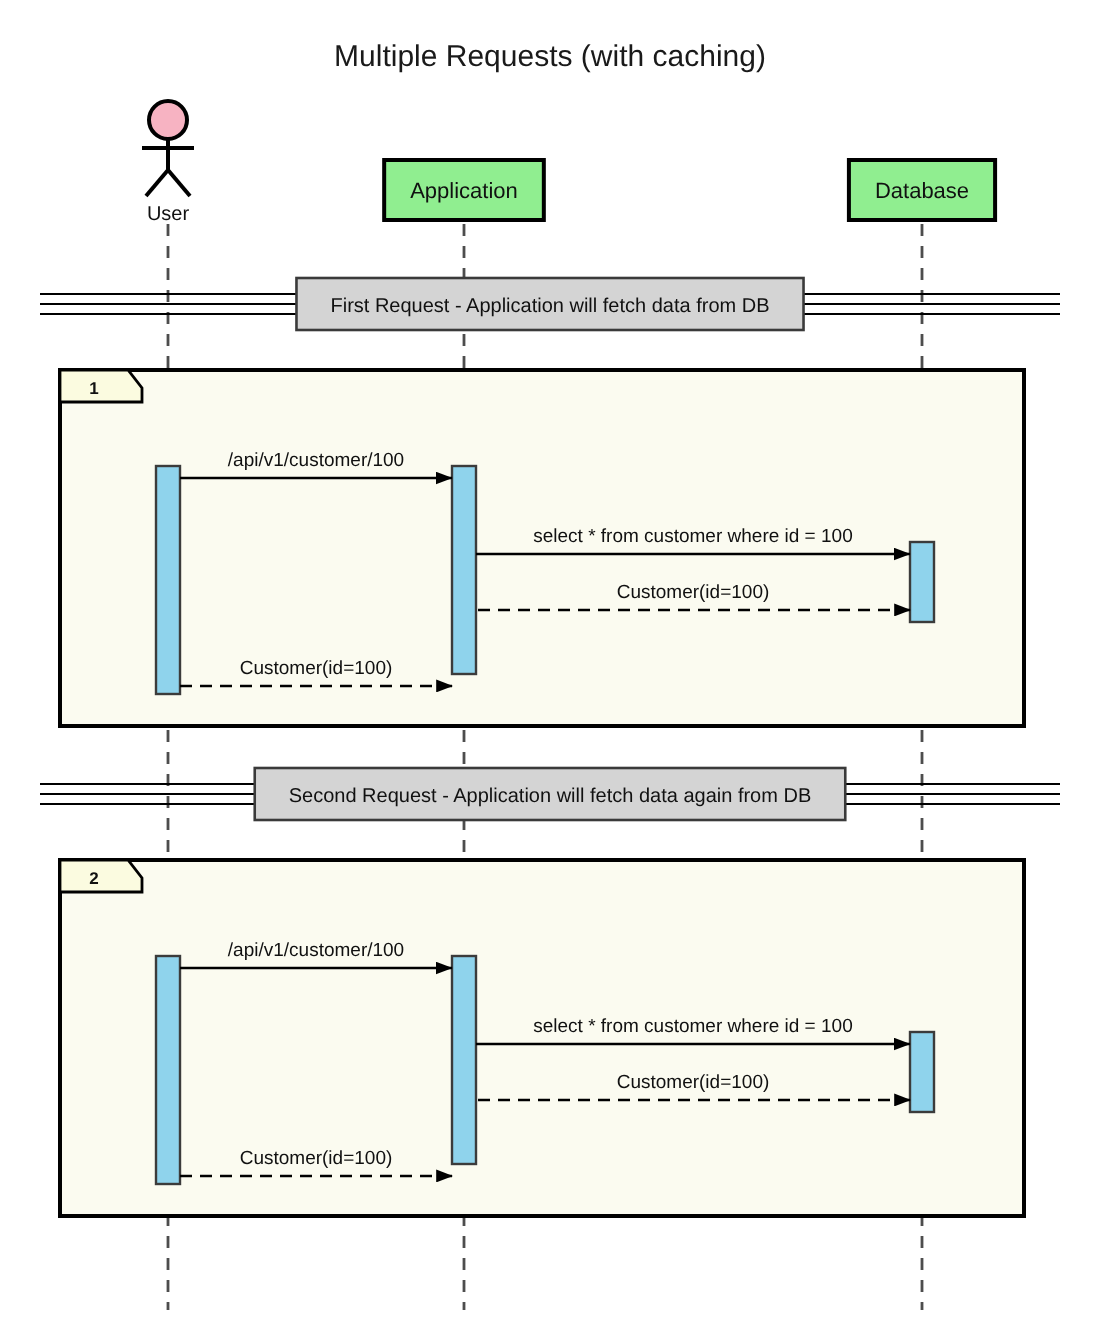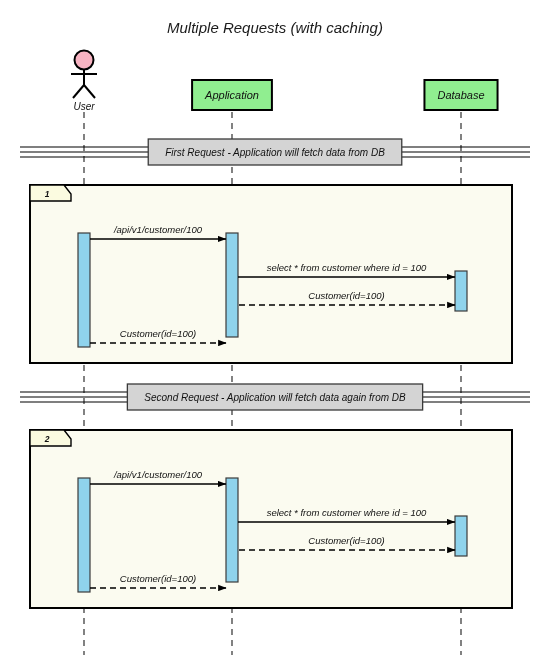--- a/index.html
+++ b/index.html
@@ -12,21 +12,20 @@
     height: 661px;
     position: relative;
     font-family: "Liberation Sans", sans-serif;
     overflow: hidden;
   }
   #diagram-root {
     position: absolute;
     left: 0; top: 0;
     width: 550px;
     height: 551px;
-    font-style: italic;
   }
   #diagram-svg {
     position: absolute;
     left: 0; top: 0;
     display: block;
   }
   .ttl {
     font-size: 15px;
     fill: #1a1a1a;
   }

